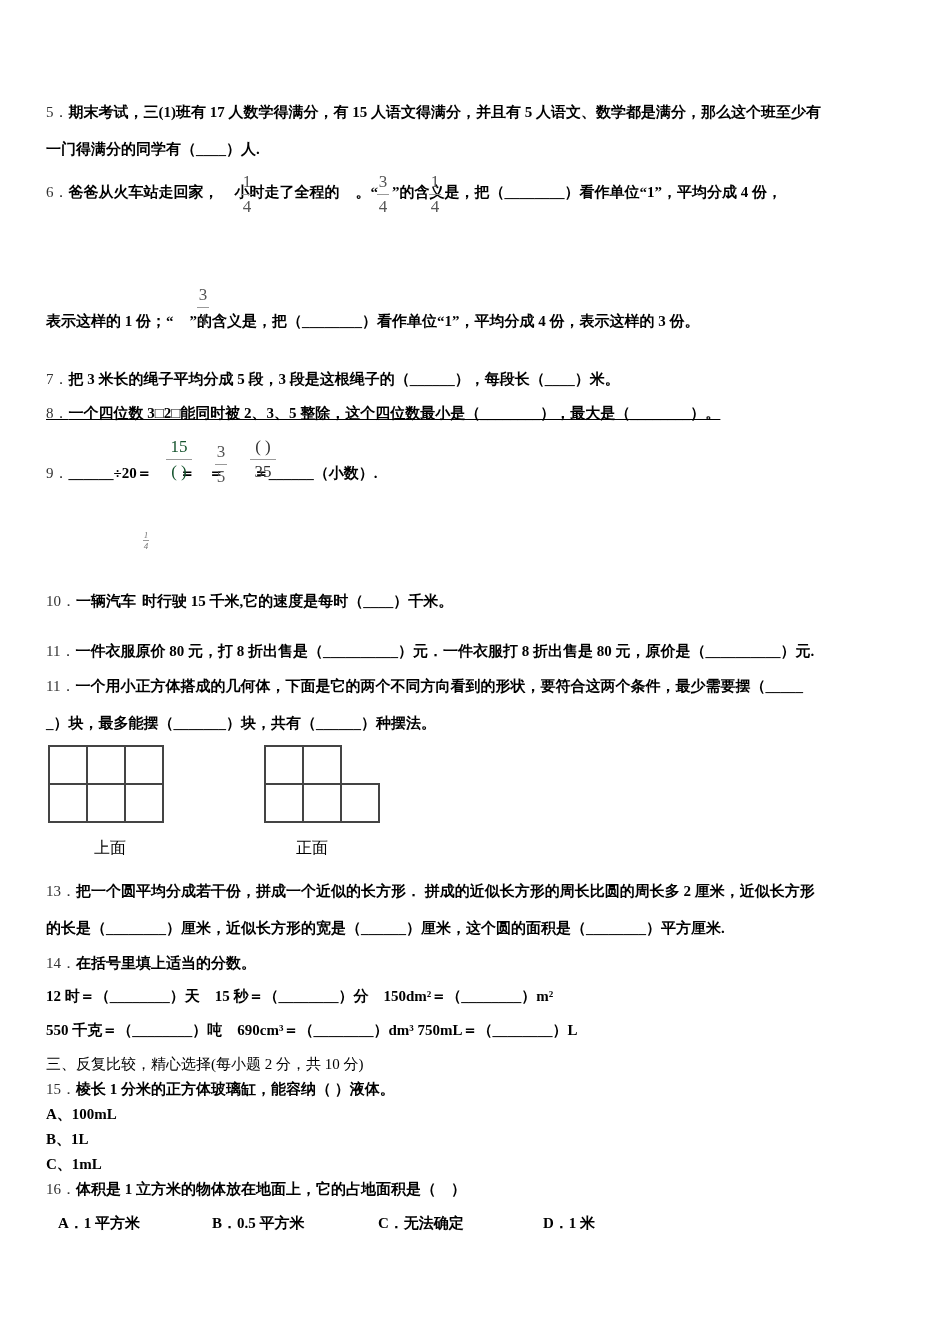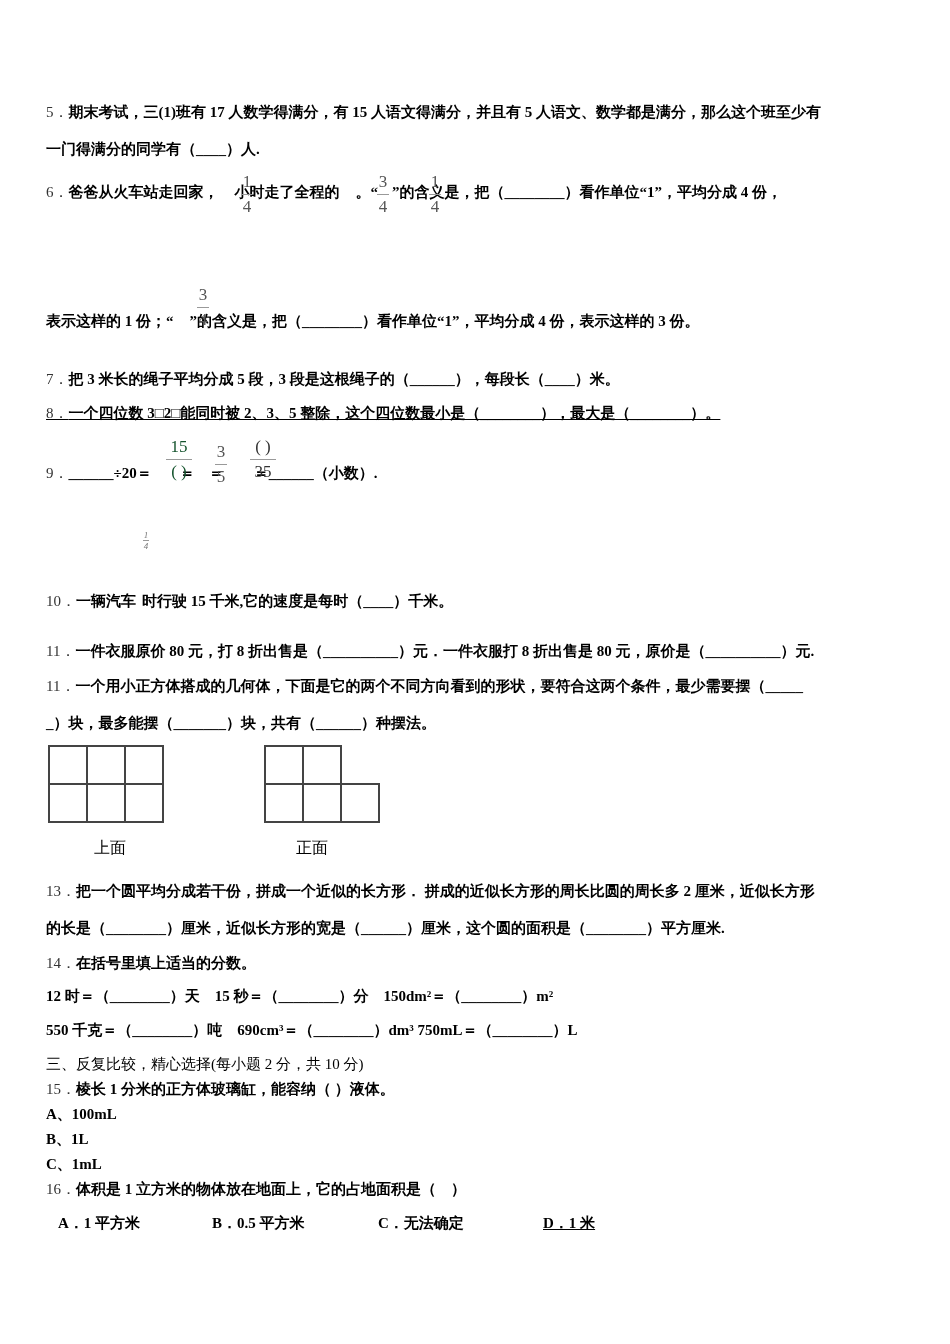--- a/index.html
+++ b/index.html
@@ -157,13 +157,13 @@
 <div class="line" style="top:1104px;text-align:center;">A、100mL</div>
 <div class="line" style="top:1129px;">B、1L</div>
 <div class="line" style="top:1154px;">C、1mL</div>
 
 <div class="line" style="top:1179px;font-family:Liberation Serif, serif;">
   <span class="qnum">16．</span><span>体积是 1 立方米的物体放在地面上，它的占地面积是（　）</span>
 </div>
 <div class="line" style="top:1213px;left:46px;margin-left:12px;">A．1 平方米</div>
 <div class="line" style="top:1213px;left:212px;">B．0.5 平方米</div>
 <div class="line" style="top:1213px;left:378px;">C．无法确定</div>
-<div class="line" style="top:1213px;left:543px;text-decoration:underline;">D．1 米</div>
+<div class="line" style="top:1213px;left:543px;">D．1 米</div>
 
 </body></html>

